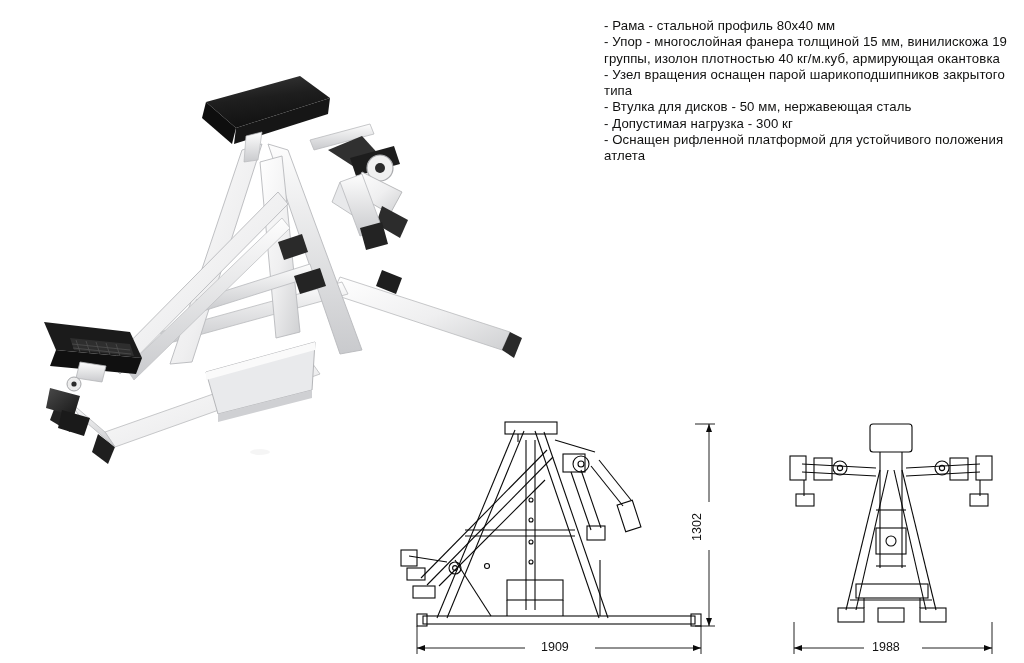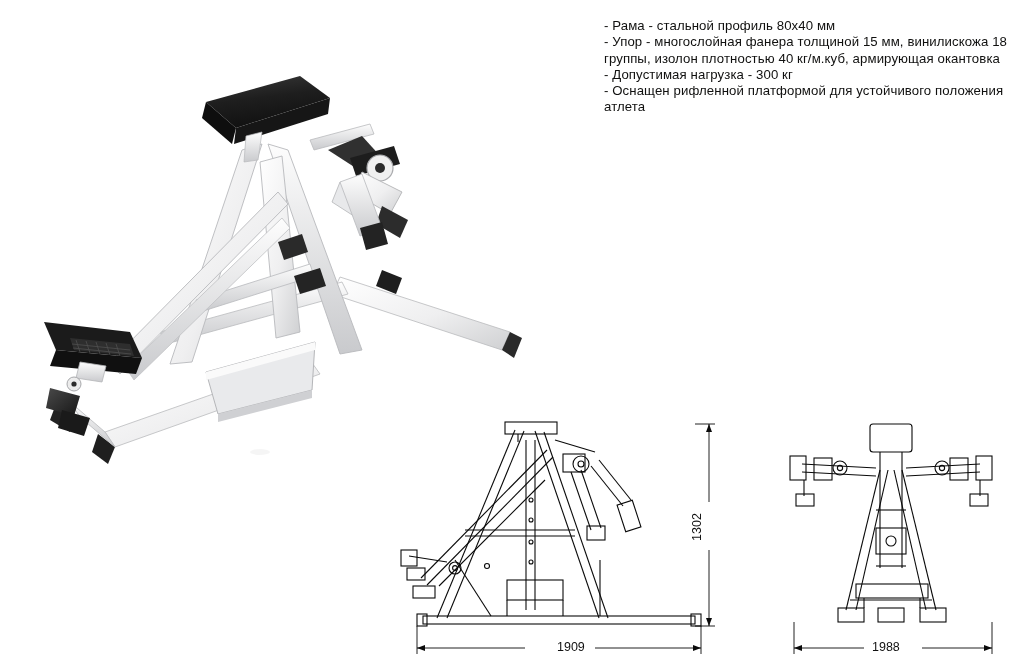--- a/index.html
+++ b/index.html
@@ -176,21 +176,23 @@
 
       <circle cx="64" cy="352" r="7" fill="#ececec" stroke="#a8a9ac" stroke-width="1"></circle>
       <circle cx="64" cy="352" r="2.6" fill="#2b2b2b"></circle>
 
       <ellipse cx="250" cy="420" rx="10" ry="3" fill="#000" opacity="0.04"></ellipse>
     </svg>
   </div>
 
   <div class="specs">
     <p class="line">- Рама - стальной профиль 80х40 мм</p>
-    <p class="line">- Упор - многослойная фанера толщиной 15 мм, винилискожа 18 группы, изолон плотностью 40 кг/м.куб, армирующая окантовка</p>
+    <p class="line">- Упор - многослойная фанера толщиной 15 мм, винилискожа 19 группы, изолон плотностью 40 кг/м.куб, армирующая окантовка</p>
+    <p class="line">- Узел вращения оснащен парой шарикоподшипников закрытого типа</p>
+    <p class="line">- Втулка для дисков - 50 мм, нержавеющая сталь</p>
     <p class="line">- Допустимая нагрузка - 300 кг</p>
     <p class="line">- Оснащен рифленной платформой для устойчивого положения атлета</p>
   </div>
 
   <div class="drawing side-view">
     <svg viewBox="0 0 330 255" width="330" height="255">
       <g fill="none" stroke="#0a0a0a" stroke-width="1.1" stroke-linejoin="miter">
 
         <rect x="28" y="206" width="272" height="8"></rect>
         <rect x="22" y="204" width="10" height="12"></rect>
@@ -259,21 +261,21 @@
 
         <line x1="22" y1="216" x2="22" y2="244"></line>
         <line x1="306" y1="216" x2="306" y2="244"></line>
         <line x1="22" y1="238" x2="130" y2="238"></line>
         <line x1="200" y1="238" x2="306" y2="238"></line>
         <polygon points="22,238 30,235 30,241" fill="#0a0a0a" stroke="none"></polygon>
         <polygon points="306,238 298,235 298,241" fill="#0a0a0a" stroke="none"></polygon>
       </g>
     </svg>
     <div class="dim-label dim-vert" style="left: 288px; top: 110px;">1302</div>
-    <div class="dim-label" style="left: 146px; top: 230px; margin-left: 16px;">1909</div>
+    <div class="dim-label" style="left: 146px; top: 230px;">1909</div>
   </div>
 
   <div class="drawing front-view">
     <svg viewBox="0 0 240 255" width="240" height="255">
       <g fill="none" stroke="#0a0a0a" stroke-width="1.1">
 
         <rect x="90" y="14" width="42" height="28" rx="3"></rect>
 
         <line x1="100" y1="42" x2="100" y2="158"></line>
         <line x1="122" y1="42" x2="122" y2="158"></line>

